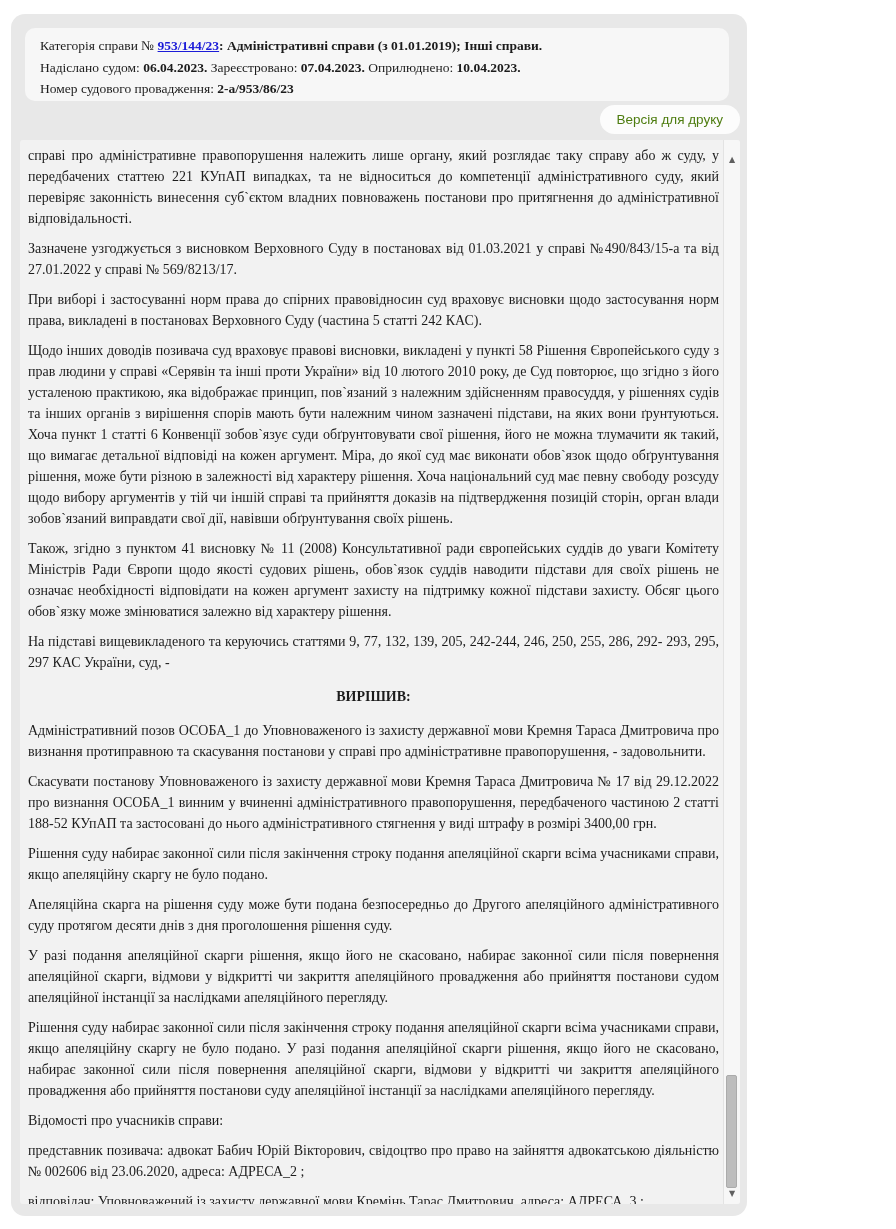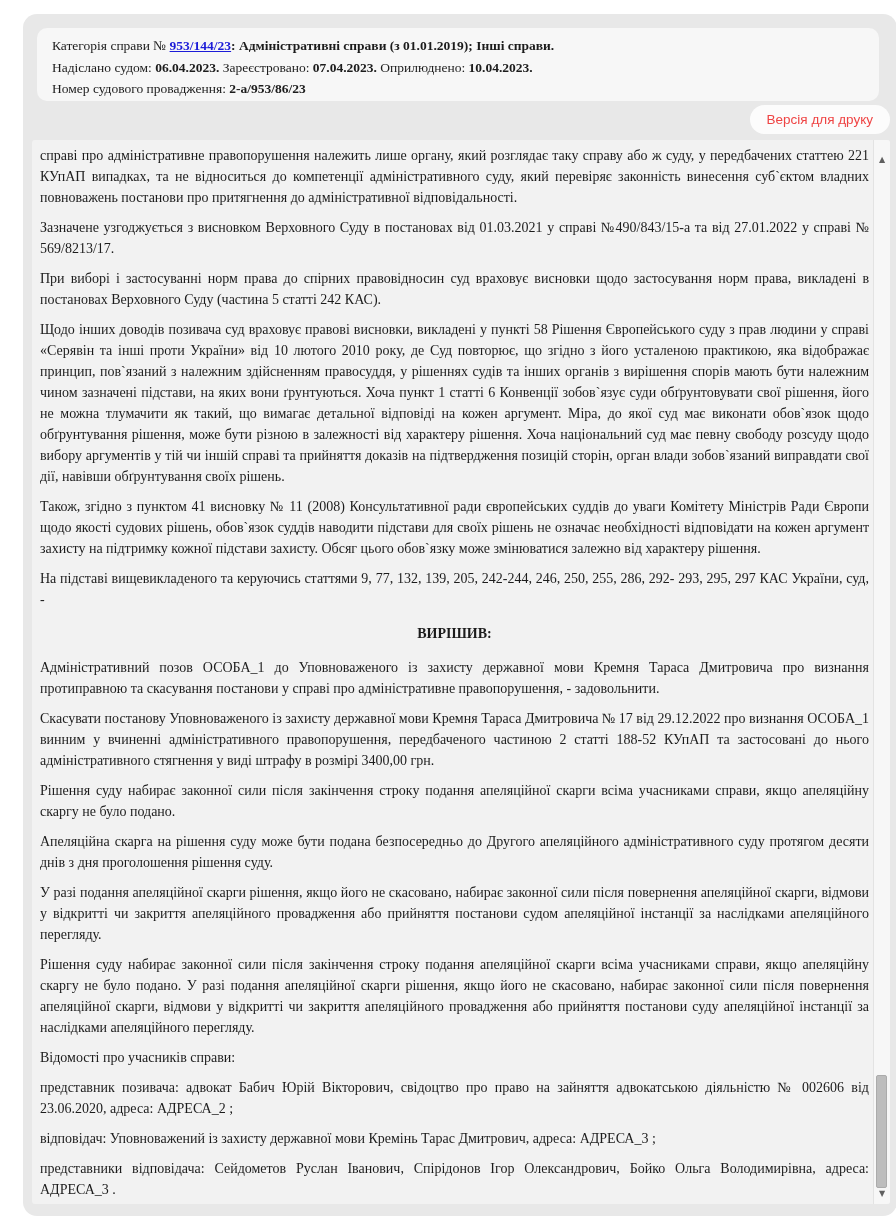--- a/index.html
+++ b/index.html
@@ -14,40 +14,40 @@
     --track-bg:#f7f7f7;
   }
   *{box-sizing:border-box;}
   html,body{margin:0;padding:0;}
   body{
     width:896px;height:1229px;position:relative;background:#ffffff;
     font-family:"Liberation Serif","DejaVu Serif",serif;
     color:var(--text-color);
   }
   .panel{
-    position:absolute;left:11px;top:14px;width:874px;height:1202px;
-    background:var(--panel-bg);border-radius:14px;margin-left:12px;
+    position:absolute;left:11px;top:14px;width:736px;height:1202px;
+    background:var(--panel-bg);border-radius:14px;
   }
   
   .meta-card{
     position:absolute;left:14px;top:14px;right:18px;height:73px;
     background:var(--card-bg);border-radius:10px;
     padding:7px 15px 0 15px;
     font-size:13.5px;line-height:21.5px;
   }
   .meta-line{white-space:nowrap;}
   .meta-b{font-weight:bold;}
   .case-link{color:var(--link-color);font-weight:bold;text-decoration:underline;cursor:pointer;}
   
   .print-btn{
     position:absolute;top:91px;right:7px;height:29px;
     background:var(--button-bg);border:none;border-radius:15px;
     padding:4px 17px;
     font-family:"Liberation Sans","DejaVu Sans",sans-serif;
-    font-size:13.5px;color:#ef4444;cursor:pointer;
+    font-size:13.5px;color:#4d7c0f;cursor:pointer;
   }
   
   .doc-area{
     position:absolute;left:9px;right:7px;top:126px;bottom:12px;
     background:var(--doc-bg);border-radius:3px;overflow:hidden;
   }
   .doc-content{
     position:absolute;left:0;top:0;right:17px;bottom:0;
     padding:5px 4px 0 8px;
     font-size:14px;line-height:21px;

